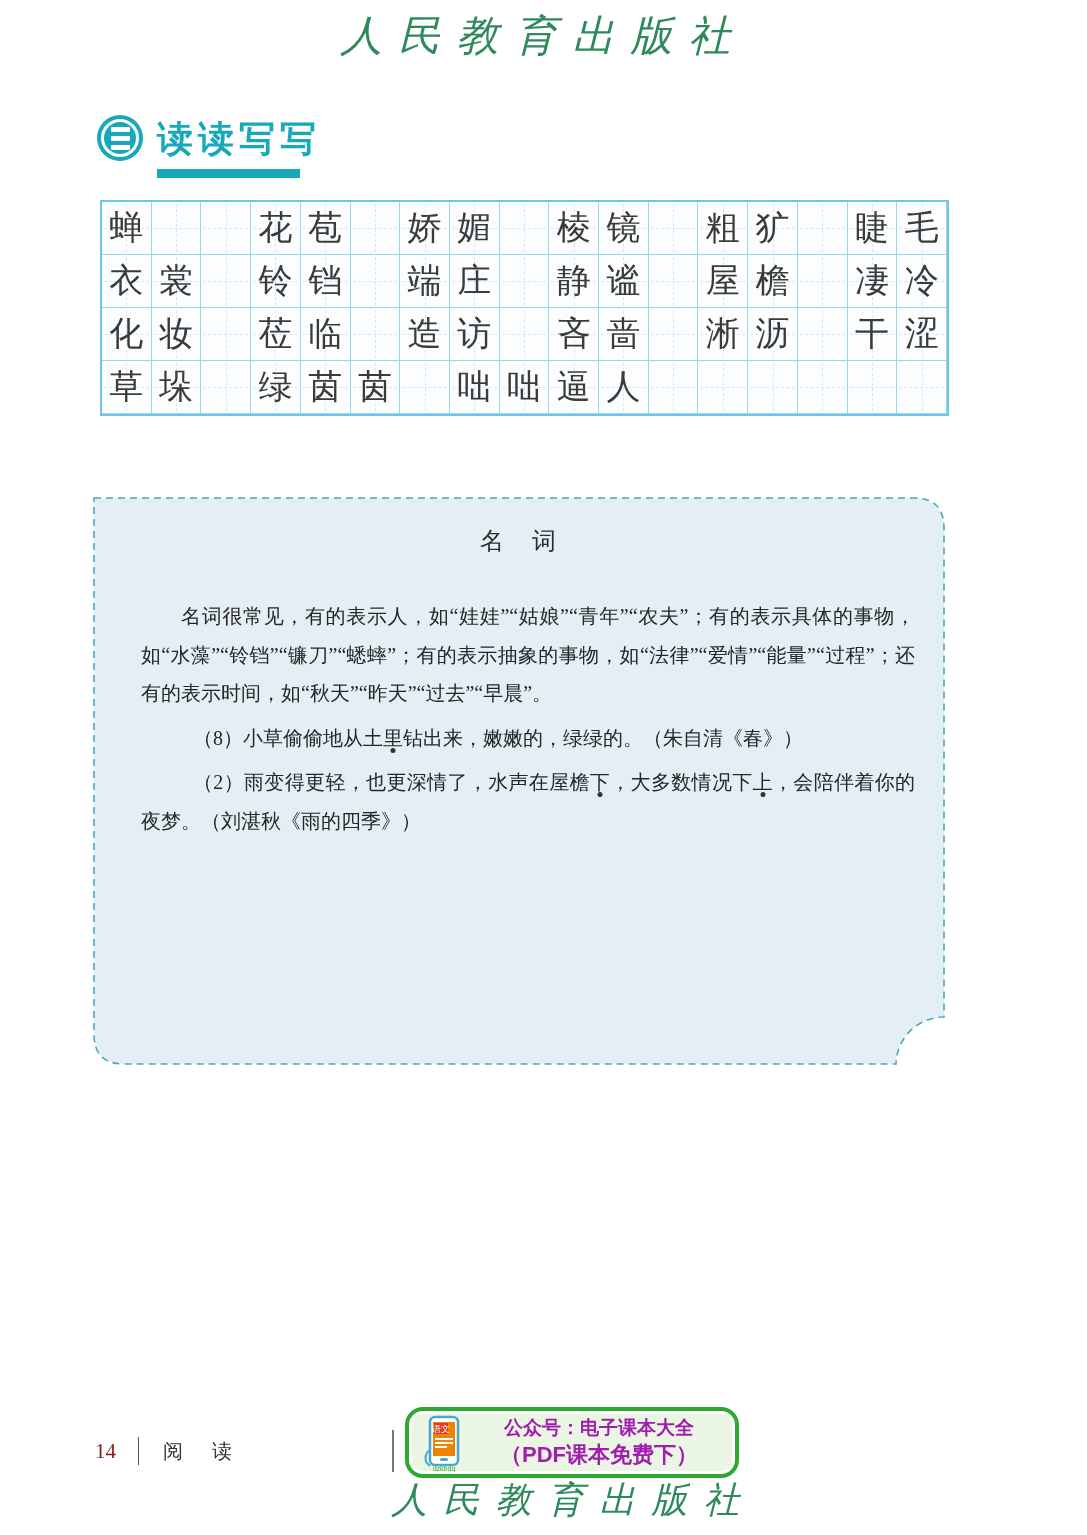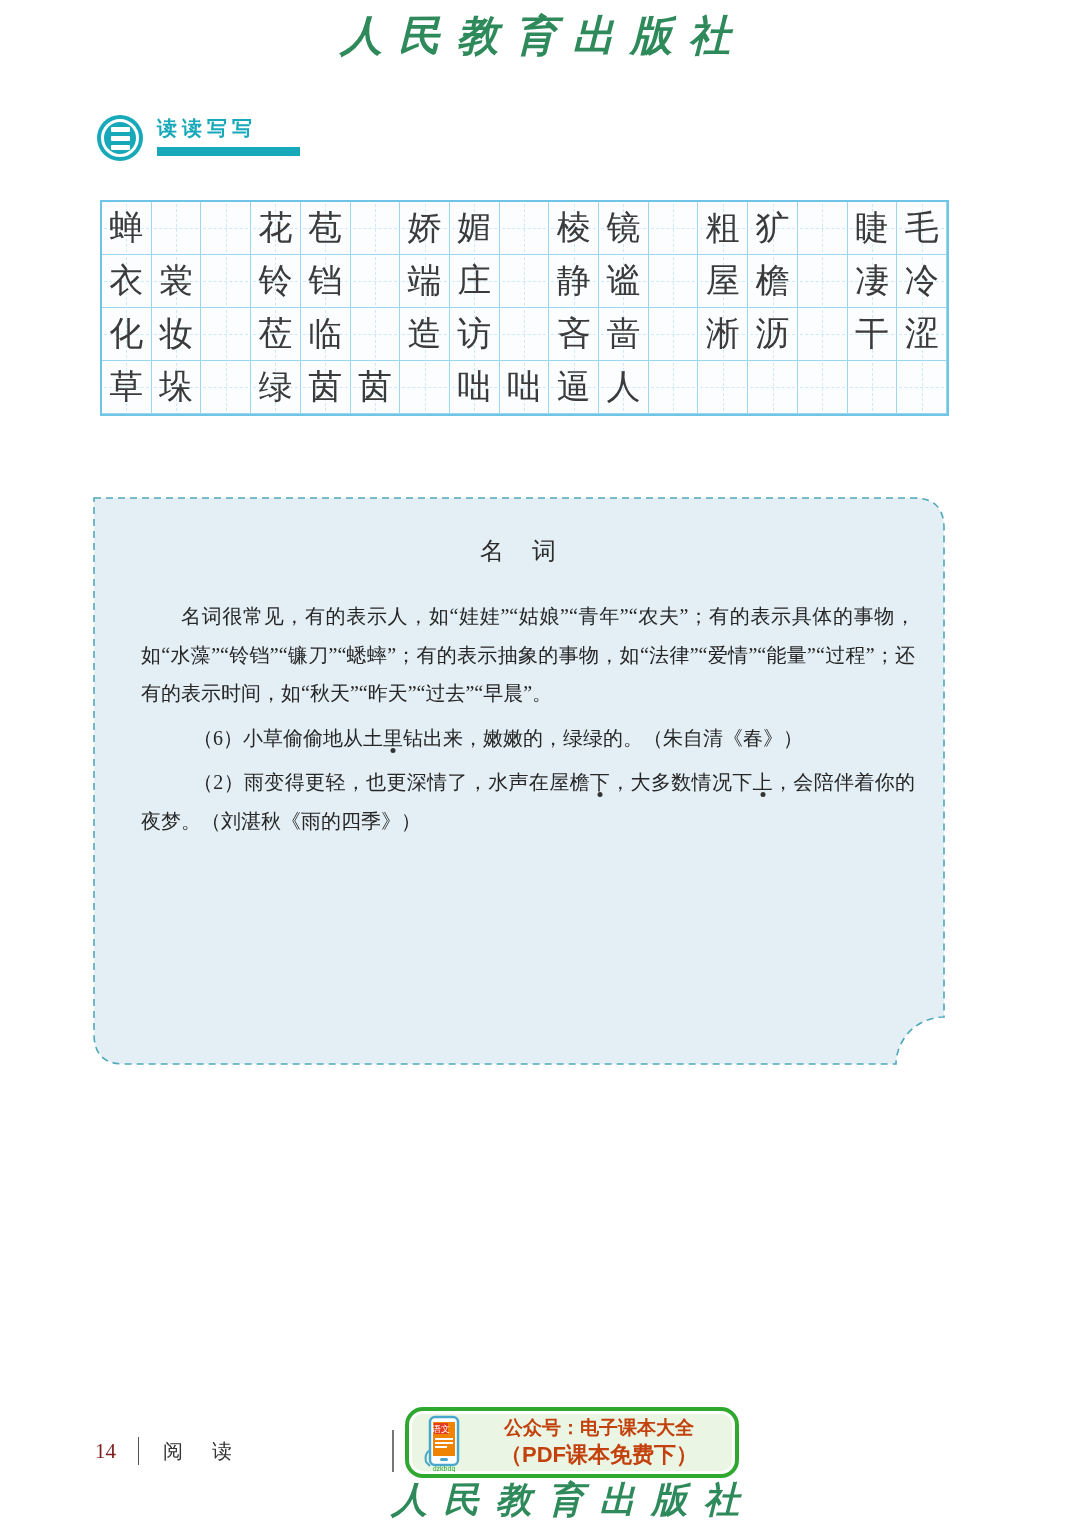--- a/index.html
+++ b/index.html
@@ -3,38 +3,38 @@
 <meta charset="utf-8">
 <style>
   html,body{margin:0;padding:0;}
   body{
     width:1087px;height:1535px;position:relative;background:#ffffff;
     font-family:"Liberation Serif","DejaVu Serif",serif;color:#222;
   }
   
   .logo{
     position:absolute;left:0;width:100%;text-align:center;
-    color:#2f8a5b;font-style:italic;font-weight:bold;
+    color:#2f8a5b;font-style:italic;font-weight:normal;
     letter-spacing:16px;font-family:"DejaVu Serif","Liberation Serif",serif;
   }
   .logo.top{top:8px;font-size:42px;}
   .logo.bottom{top:1476px;font-size:36px;padding-left:60px;box-sizing:border-box;}
   
   .section-header{position:absolute;left:97px;top:115px;display:flex;align-items:flex-start;}
   .icon-circle{
     width:46px;height:46px;border-radius:50%;background:#17a8b9;position:relative;
     display:flex;flex-direction:column;justify-content:center;align-items:center;gap:4px;
   }
   .icon-circle::before{
     content:"";position:absolute;inset:4px;border:3px solid #ffffff;border-radius:50%;
   }
   .icon-bar{width:19px;height:5px;background:#ffffff;border-radius:1px;position:relative;z-index:1;}
   .section-title-wrap{margin-left:14px;}
   .section-title{
-    font-size:20px;font-weight:bold;color:#17a8b9;letter-spacing:5px;
+    font-size:36px;font-weight:bold;color:#17a8b9;letter-spacing:5px;
     font-family:"Liberation Sans","DejaVu Sans",sans-serif;
   }
   .title-underline{width:143px;height:9px;background:#17a8b9;margin-top:5px;}
   
   .grid{
     position:absolute;left:100px;top:200px;width:845px;
     display:grid;grid-template-columns:repeat(17,1fr);
     border:2px solid #6ec5e6;background:#fbfdff;box-sizing:content-box;
   }
   .cell{
@@ -50,21 +50,21 @@
     border-left:1px dashed #cdeaf8;
   }
   .cell-char{
     position:relative;z-index:2;font-size:34px;color:#3b3b3b;line-height:1;
     font-family:"Liberation Serif","DejaVu Serif",serif;
   }
   
   .note-box{position:absolute;left:93px;top:497px;width:852px;height:568px;}
   .note-box svg{position:absolute;left:0;top:0;}
   .note-title{
-    position:absolute;top:38px;left:0;width:100%;text-align:center;
+    position:absolute;top:28px;left:0;width:100%;text-align:center;
     font-size:24px;color:#2b2b2b;letter-spacing:2px;
   }
   .note-content{
     position:absolute;left:42px;right:24px;top:94px;
     font-size:20px;line-height:38.5px;color:#262626;text-align:justify;
   }
   .note-p{margin:6px;text-indent:2em;}
   .note-p.example{text-indent:2.6em;}
   .em-dot{position:relative;}
   .em-dot::after{
@@ -79,21 +79,21 @@
   .footer-divider-line{position:absolute;left:392px;top:1430px;width:2px;height:42px;background:#777;}
   
   .badge{
     position:absolute;left:405px;top:1407px;width:334px;height:71px;box-sizing:border-box;
     border:4px solid #2ea82e;border-radius:18px;background:#ffffff;padding:3px;
   }
   .badge-inner{
     width:100%;height:100%;box-sizing:border-box;border-radius:11px;background:#eaf6e3;
     display:flex;align-items:center;gap:8px;padding:2px 8px;
   }
-  .badge-text{flex:1;text-align:center;color:#c2410c;font-weight:bold;
+  .badge-text{flex:1;text-align:center;color:#a21caf;font-weight:bold;
     font-family:"Liberation Sans","DejaVu Sans",sans-serif;line-height:1.35;}
   .badge-line1{font-size:19px;}
   .badge-line2{font-size:22px;}
   .phone-icon{flex:0 0 auto;}
 </style>
 </head>
 <body>
 
 <div class="logo top">人民教育出版社</div>
 
@@ -316,21 +316,21 @@
     </div>
   </div>
 
 <div class="note-box">
   <svg width="852" height="568" viewBox="0 0 852 568">
     <path d="M1 1 L821 1 Q851 1 851 31 L851 520 A48 48 0 0 0 803 567 L31 567 Q1 567 1 537 Z" fill="#e3eff4" stroke="#4fa8ba" stroke-width="1.6" stroke-dasharray="7 5"></path>
   </svg>
   <div class="note-title">名　词</div>
   <div class="note-content">
       <p class="note-p">名词很常见，有的表示人，如“娃娃”“姑娘”“青年”“农夫”；有的表示具体的事物，如“水藻”“铃铛”“镰刀”“蟋蟀”；有的表示抽象的事物，如“法律”“爱情”“能量”“过程”；还有的表示时间，如“秋天”“昨天”“过去”“早晨”。</p>
-      <p class="note-p example"><span>（6）小草偷偷地从土</span><span class="em-dot">里</span><span>钻出来，嫩嫩的，绿绿的。（朱自清《春》）</span></p>
+      <p class="note-p example"><span>（8）小草偷偷地从土</span><span class="em-dot">里</span><span>钻出来，嫩嫩的，绿绿的。（朱自清《春》）</span></p>
       <p class="note-p example"><span>（2）雨变得更轻，也更深情了，水声在屋檐</span><span class="em-dot">下</span><span>，大多数情况下</span><span class="em-dot">上</span><span>，会陪伴着你的夜梦。（刘湛秋《雨的四季》）</span></p>
     </div>
 </div>
 
 <div class="footer-left">
   <span class="page-number">14</span>
   <span class="footer-rule"></span>
   <span class="footer-section">阅 读</span>
 </div>
 <div class="footer-divider-line"></div>

